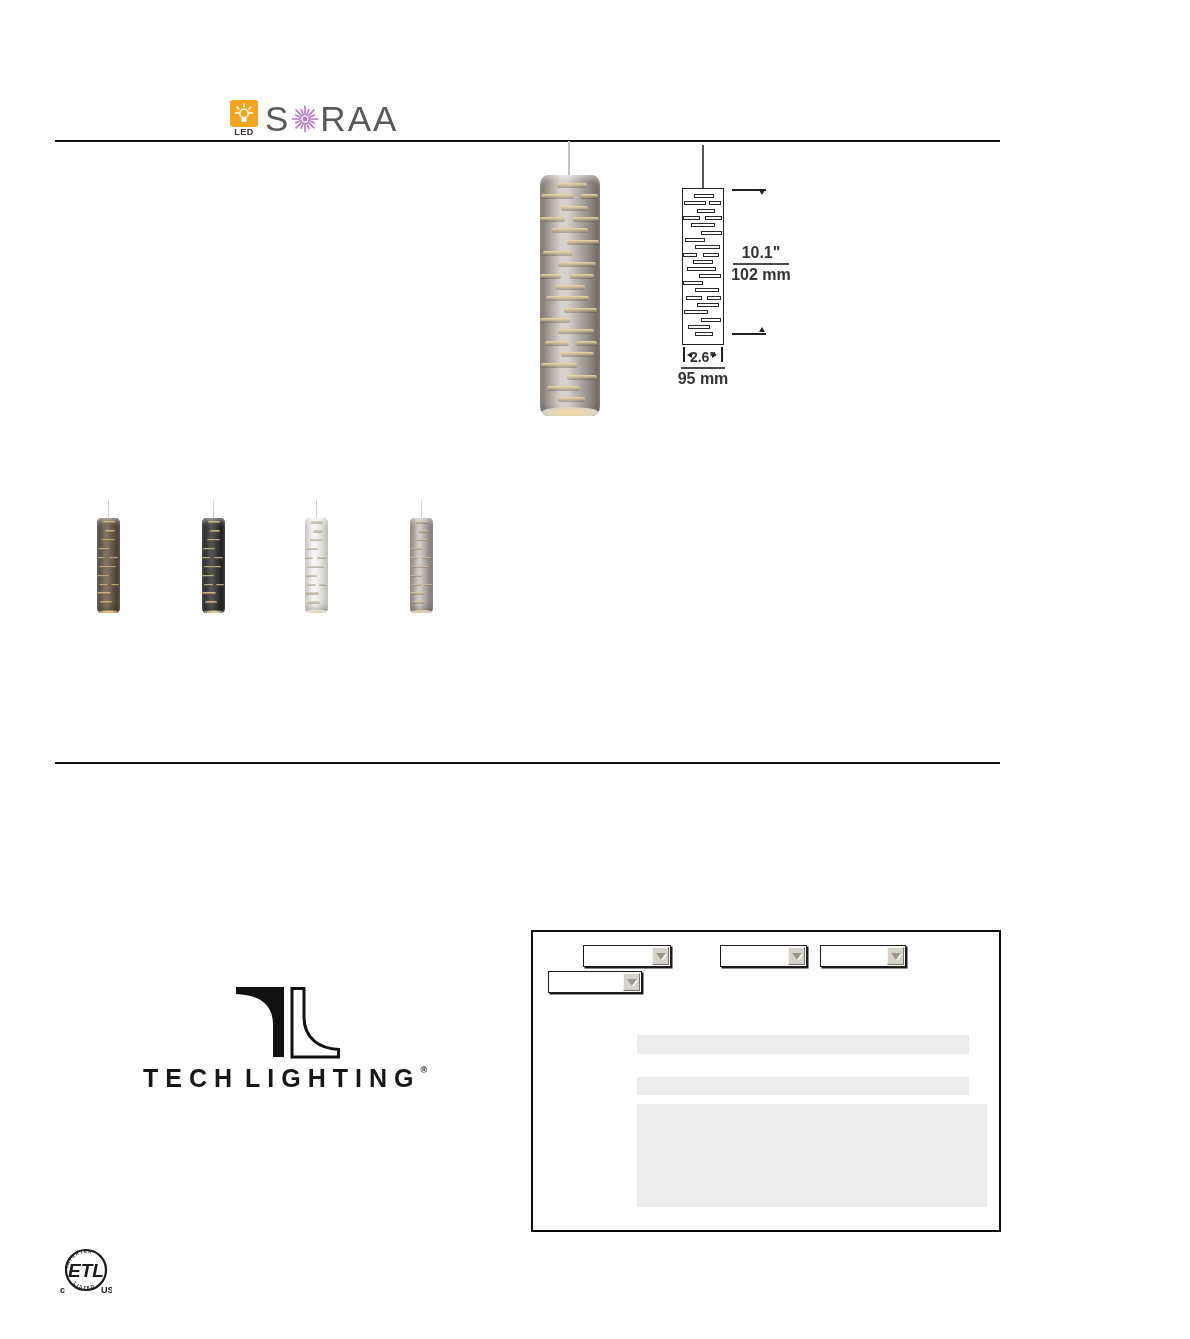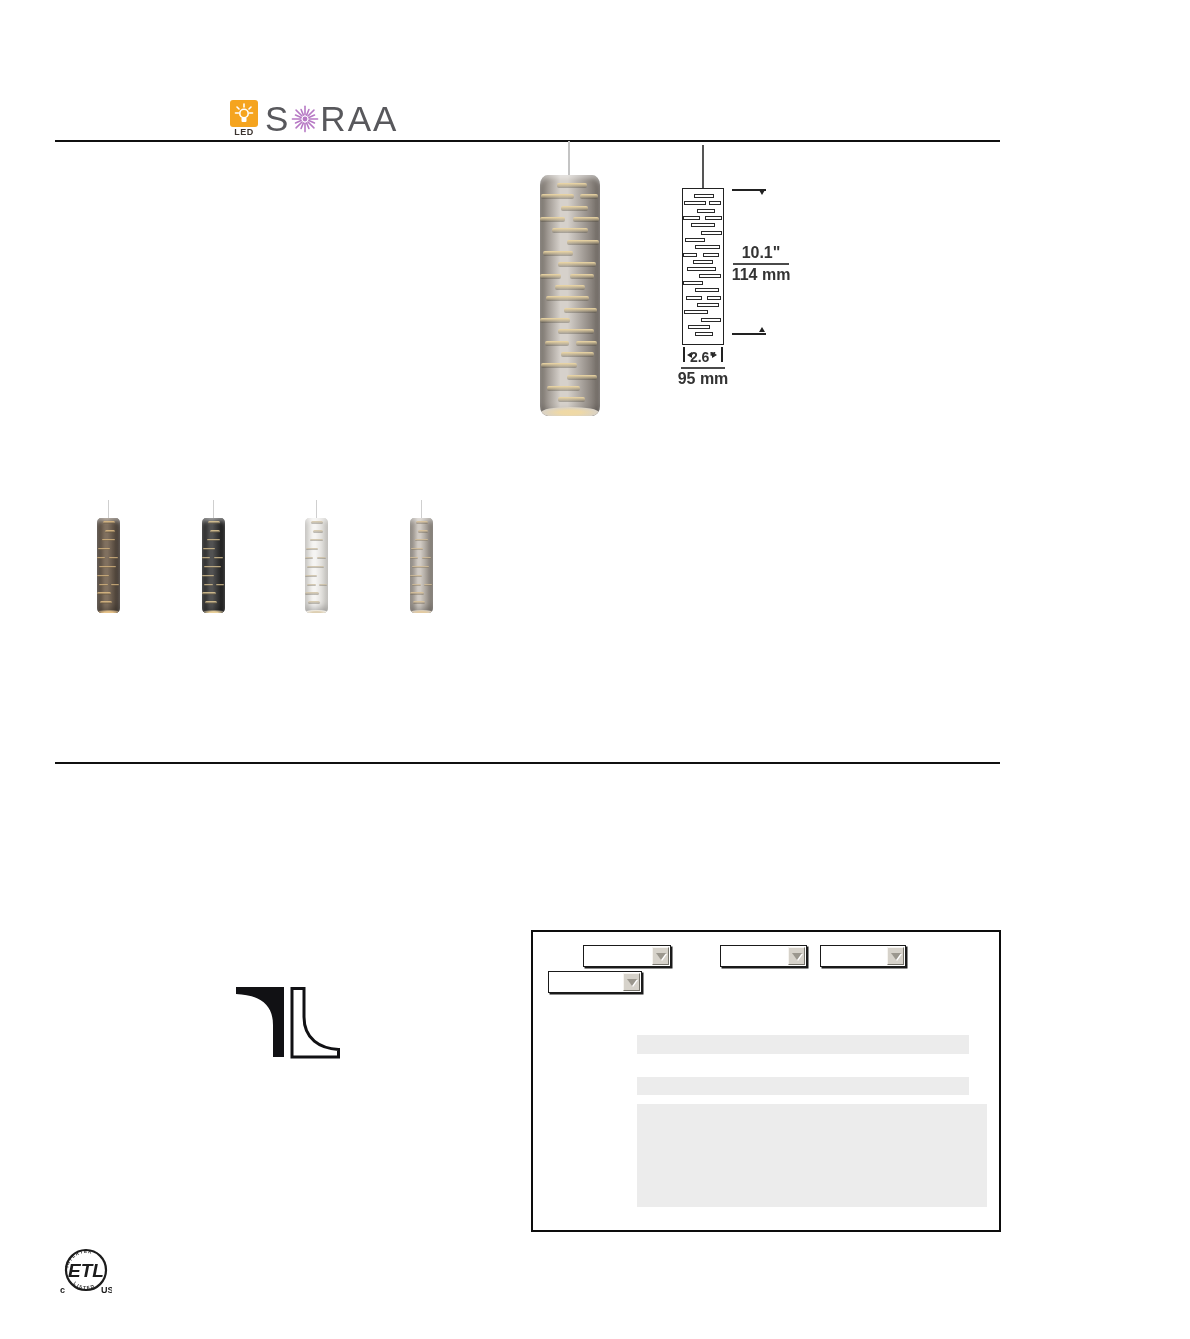--- a/index.html
+++ b/index.html
@@ -165,21 +165,21 @@
       <div class="dslot" style="top: 92%; left: 30%; width: 45%; height: 4px;"></div>
     </div>
 
   <div class="dim-line" style="left:732px; top:189px; width:34px; height:1.6px;"></div>
   <div class="tri down" style="left:759px; top:190px;"></div>
   <div class="dim-line" style="left:732px; top:333px; width:34px; height:1.6px;"></div>
   <div class="tri up" style="left:759px; top:327px;"></div>
 
   <div class="dim-text" style="left:728px; top:244px; width:66px; font-size:16px;">10.1"</div>
   <div class="frac-bar" style="left:733px; top:263px; width:56px;"></div>
-  <div class="dim-text" style="left:724px; top:266px; width:74px; font-size:16px;">114 mm</div>
+  <div class="dim-text" style="left:724px; top:266px; width:74px; font-size:16px;">102 mm</div>
 
   <div class="dim-line" style="left:683px; top:347px; width:1.6px; height:15px;"></div>
   <div class="dim-line" style="left:721px; top:347px; width:1.6px; height:15px;"></div>
   <div class="tri right" style="left:712px; top:352px;"></div>
   <div class="tri left" style="left:687px; top:352px;"></div>
   <div class="dim-text" style="left:689px; top:349px; width:28px; font-size:14px;">2.6"</div>
   <div class="frac-bar" style="left:681px; top:367px; width:44px;"></div>
   <div class="dim-text" style="left:675px; top:370px; width:56px; font-size:16px;">95 mm</div>
 
   <div class="cable" style="left:108px; top:500px; width:1.3px; height:18px; background:#cfcfcf;"></div>
@@ -250,20 +250,26 @@
       <div class="bottom-cap" style="height: 5.5px; background: radial-gradient(rgb(227, 203, 162) 25%, rgb(208, 202, 195) 75%);"></div>
     </div>
 
   <div class="rule" style="left:55px; top:762px; width:945px;"></div>
 
   <div class="tech-logo-mark">
     <svg width="104" height="72" viewBox="0 0 104 72">
       <path d="M0 0 H48 V70 H37 V38 C37 16 22 8 0 7 Z" fill="#111114"></path>
       <path d="M56 1.5 H68 V30 C68 52 84 61.5 102.5 62.5 V70 H56 Z" fill="#ffffff" stroke="#111114" stroke-width="3"></path>
     </svg>
+  </div>
+  <div class="tech-wordmark">
+    <span>TECH</span>
+    <span class="gap"></span>
+    <span>LIGHTING</span>
+    <sup>®</sup>
   </div>
 
   <div class="order-box">
     <div class="dd" style="left:50px; top:13px; width:88px; height:22px;">
       <span class="dd-value"></span>
       <span class="dd-btn"></span>
     </div>
     <div class="dd" style="left:187px; top:13px; width:87px; height:22px;">
       <span class="dd-value"></span>
       <span class="dd-btn"></span>

